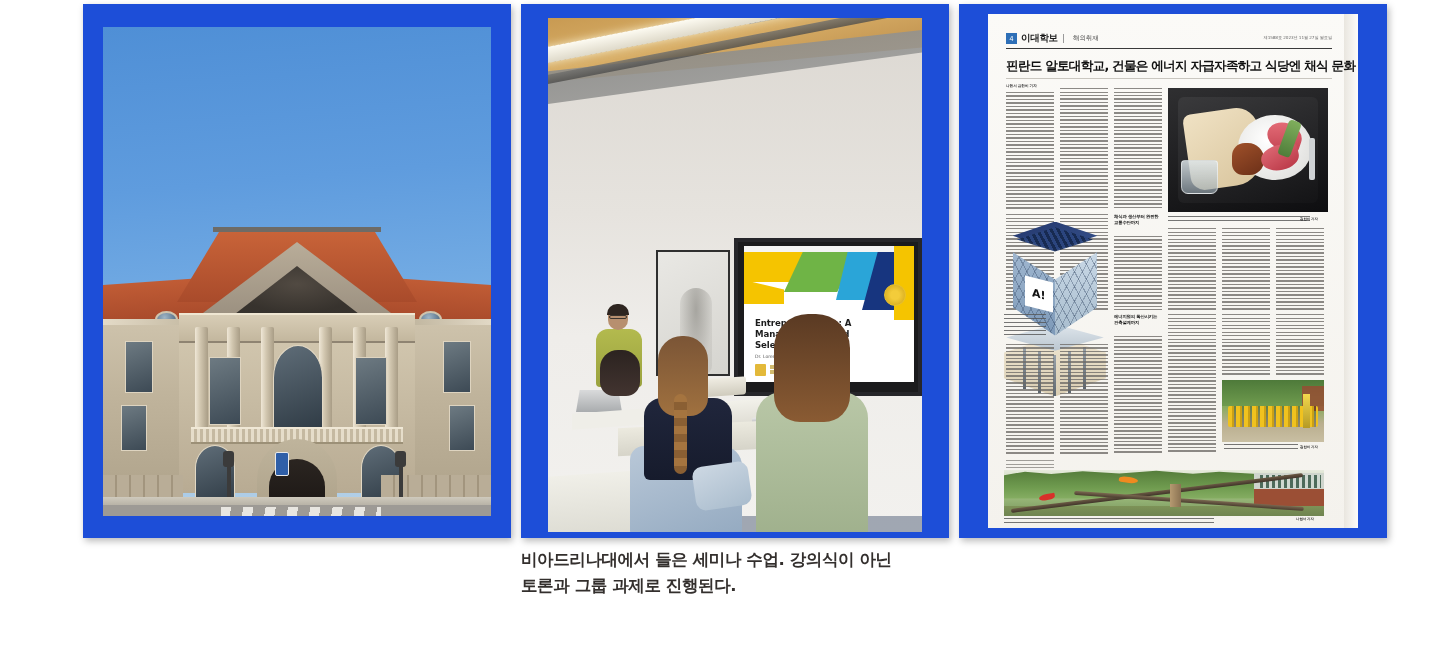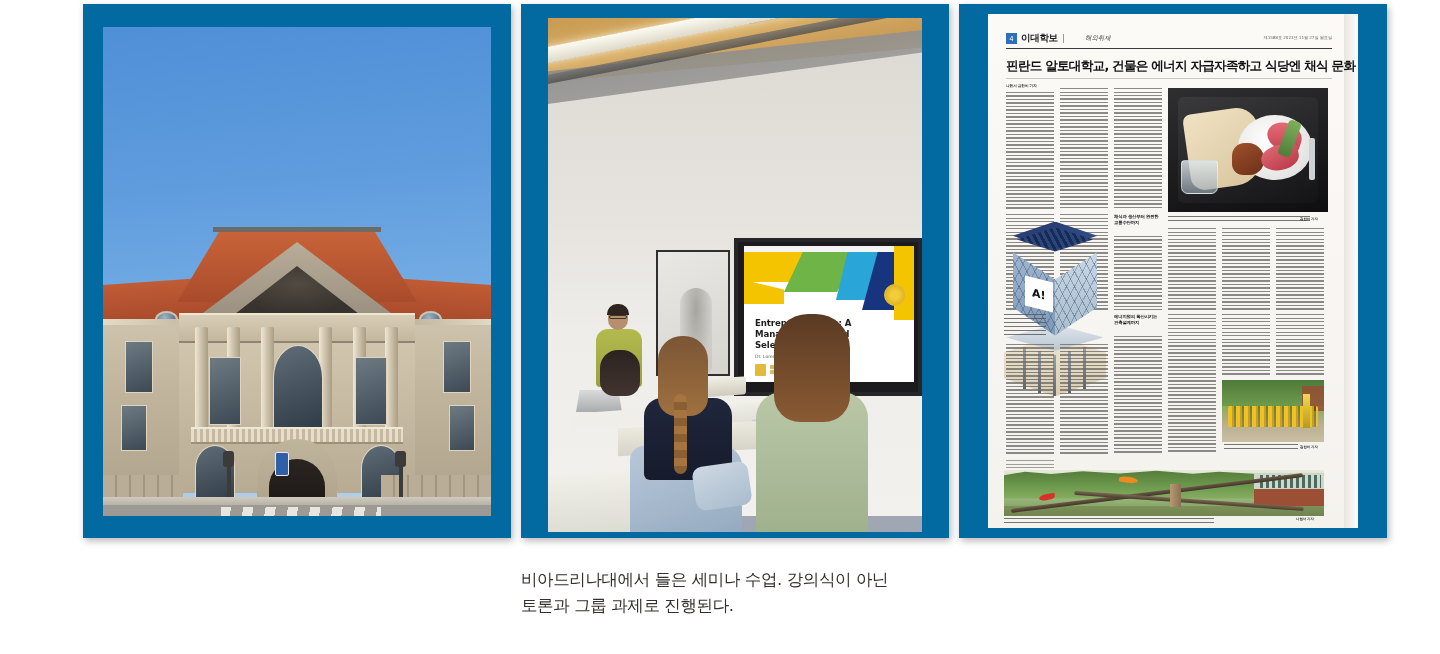--- a/index.html
+++ b/index.html
@@ -9,21 +9,21 @@
     background:#ffffff;
     font-family:"Liberation Sans","DejaVu Sans",sans-serif;
     overflow:hidden;
     position:relative;
   }
   .stage{position:relative;width:1440px;height:654px;}
 
   
   .card{
     position:absolute;
-    background:#0369a1;
+    background:#1d4ed8;
     box-shadow:2px 3px 7px rgba(0,0,0,0.28);
     box-sizing:border-box;
   }
   .photo{
     position:absolute;
     overflow:hidden;
     background:#cccccc;
   }
 
   
@@ -316,21 +316,21 @@
     background:linear-gradient(180deg,#fbfaf7,#f4f2ed);}
   .paperEdge{position:absolute;right:0;top:0;width:14px;height:100%;
     background:linear-gradient(90deg,#e9e6df,#fdfcfa);}
   .npHead{position:absolute;left:18px;top:18px;right:26px;height:16px;
     border-bottom:1.4px solid #3a3a3a;}
   .npSquare{position:absolute;left:0;top:1px;width:11px;height:11px;background:#2e6fb7;}
   .npSquare span{color:#fff;font-size:7px;display:block;text-align:center;line-height:11px;}
   .npTitle{position:absolute;left:15px;top:0px;font-size:9.5px;font-weight:700;color:#1a1a1a;
     font-family:"DejaVu Sans",sans-serif;letter-spacing:-.3px;}
   .npSec{position:absolute;left:57px;top:2px;font-size:6.4px;color:#3a3a3a;
-    font-family:"DejaVu Sans",sans-serif;padding-left:21px;border-left:1px solid #9a9a9a;font-style:italic;}
+    font-family:"DejaVu Sans",sans-serif;padding-left:9px;border-left:1px solid #9a9a9a;}
   .npDate{position:absolute;right:0;top:3px;font-size:4.2px;color:#6a6a6a;
     font-family:"DejaVu Sans",sans-serif;letter-spacing:-.1px;}
   .npHeadline{
     position:absolute;left:18px;top:44px;right:26px;
     font-size:12.6px;font-weight:700;color:#111;letter-spacing:-.75px;
     font-family:"DejaVu Sans",sans-serif;white-space:nowrap;
   }
   .npRule{position:absolute;left:18px;top:64px;right:26px;height:1px;background:#c9c6bf;}
 
   .npByline{position:absolute;left:18px;top:70px;font-size:3.6px;font-weight:700;color:#333;}
@@ -575,21 +575,21 @@
       <div class="chair2"></div>
       <div class="chairLeg" style="left:220px;top:452px;height:62px;transform:rotate(6deg);"></div>
       <div class="chairLeg" style="left:312px;top:452px;height:62px;transform:rotate(-6deg);"></div>
 
       <div class="stu3">
         <div class="s3-body"></div>
         <div class="s3-hair"></div>
       </div>
     </div>
   </div>
-  <div class="caption" style="left:521px;top:567px;width:440px;">비아드리나대에서 들은 세미나 수업. 강의식이 아닌
+  <div class="caption" style="left:521px;top:547px;width:440px;font-weight:bold;">비아드리나대에서 들은 세미나 수업. 강의식이 아닌
 토론과 그룹 과제로 진행된다.</div>
 
   <div class="card" id="card3">
     <div class="photo" id="photo3">
       <div class="paper"></div>
       <div class="paperEdge"></div>
 
       <div class="npHead">
         <div class="npSquare">
           <span>4</span>

